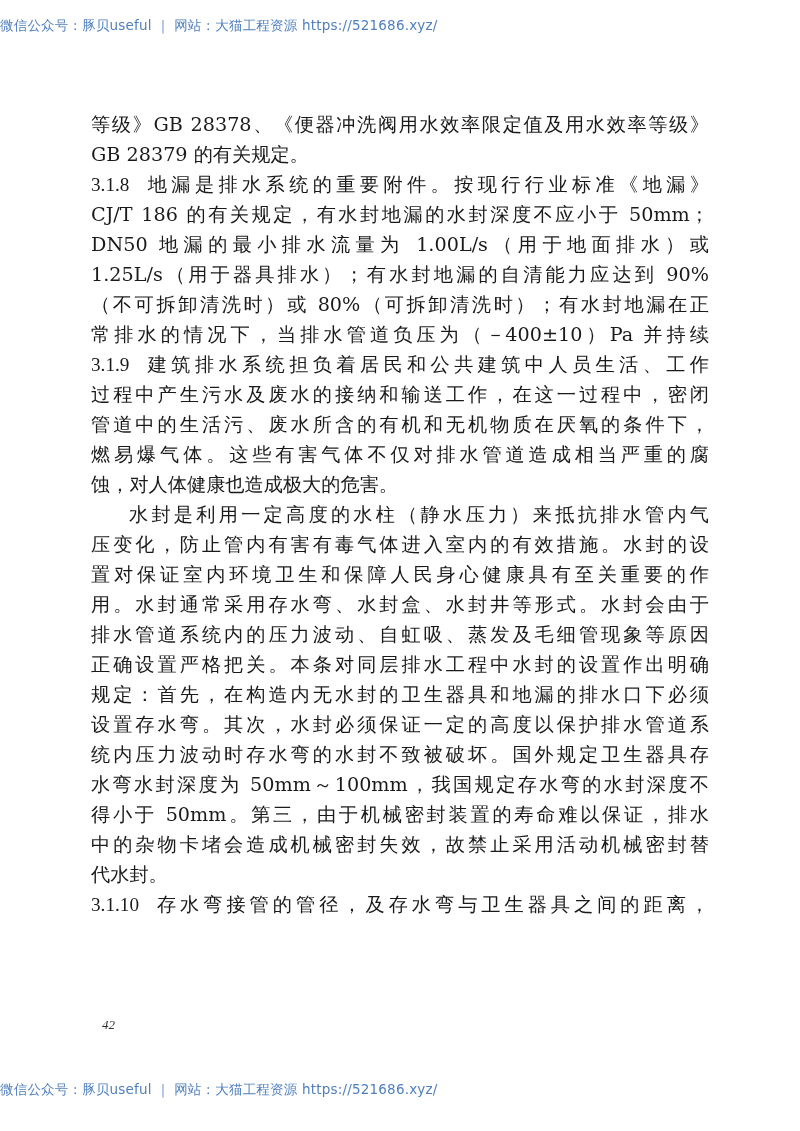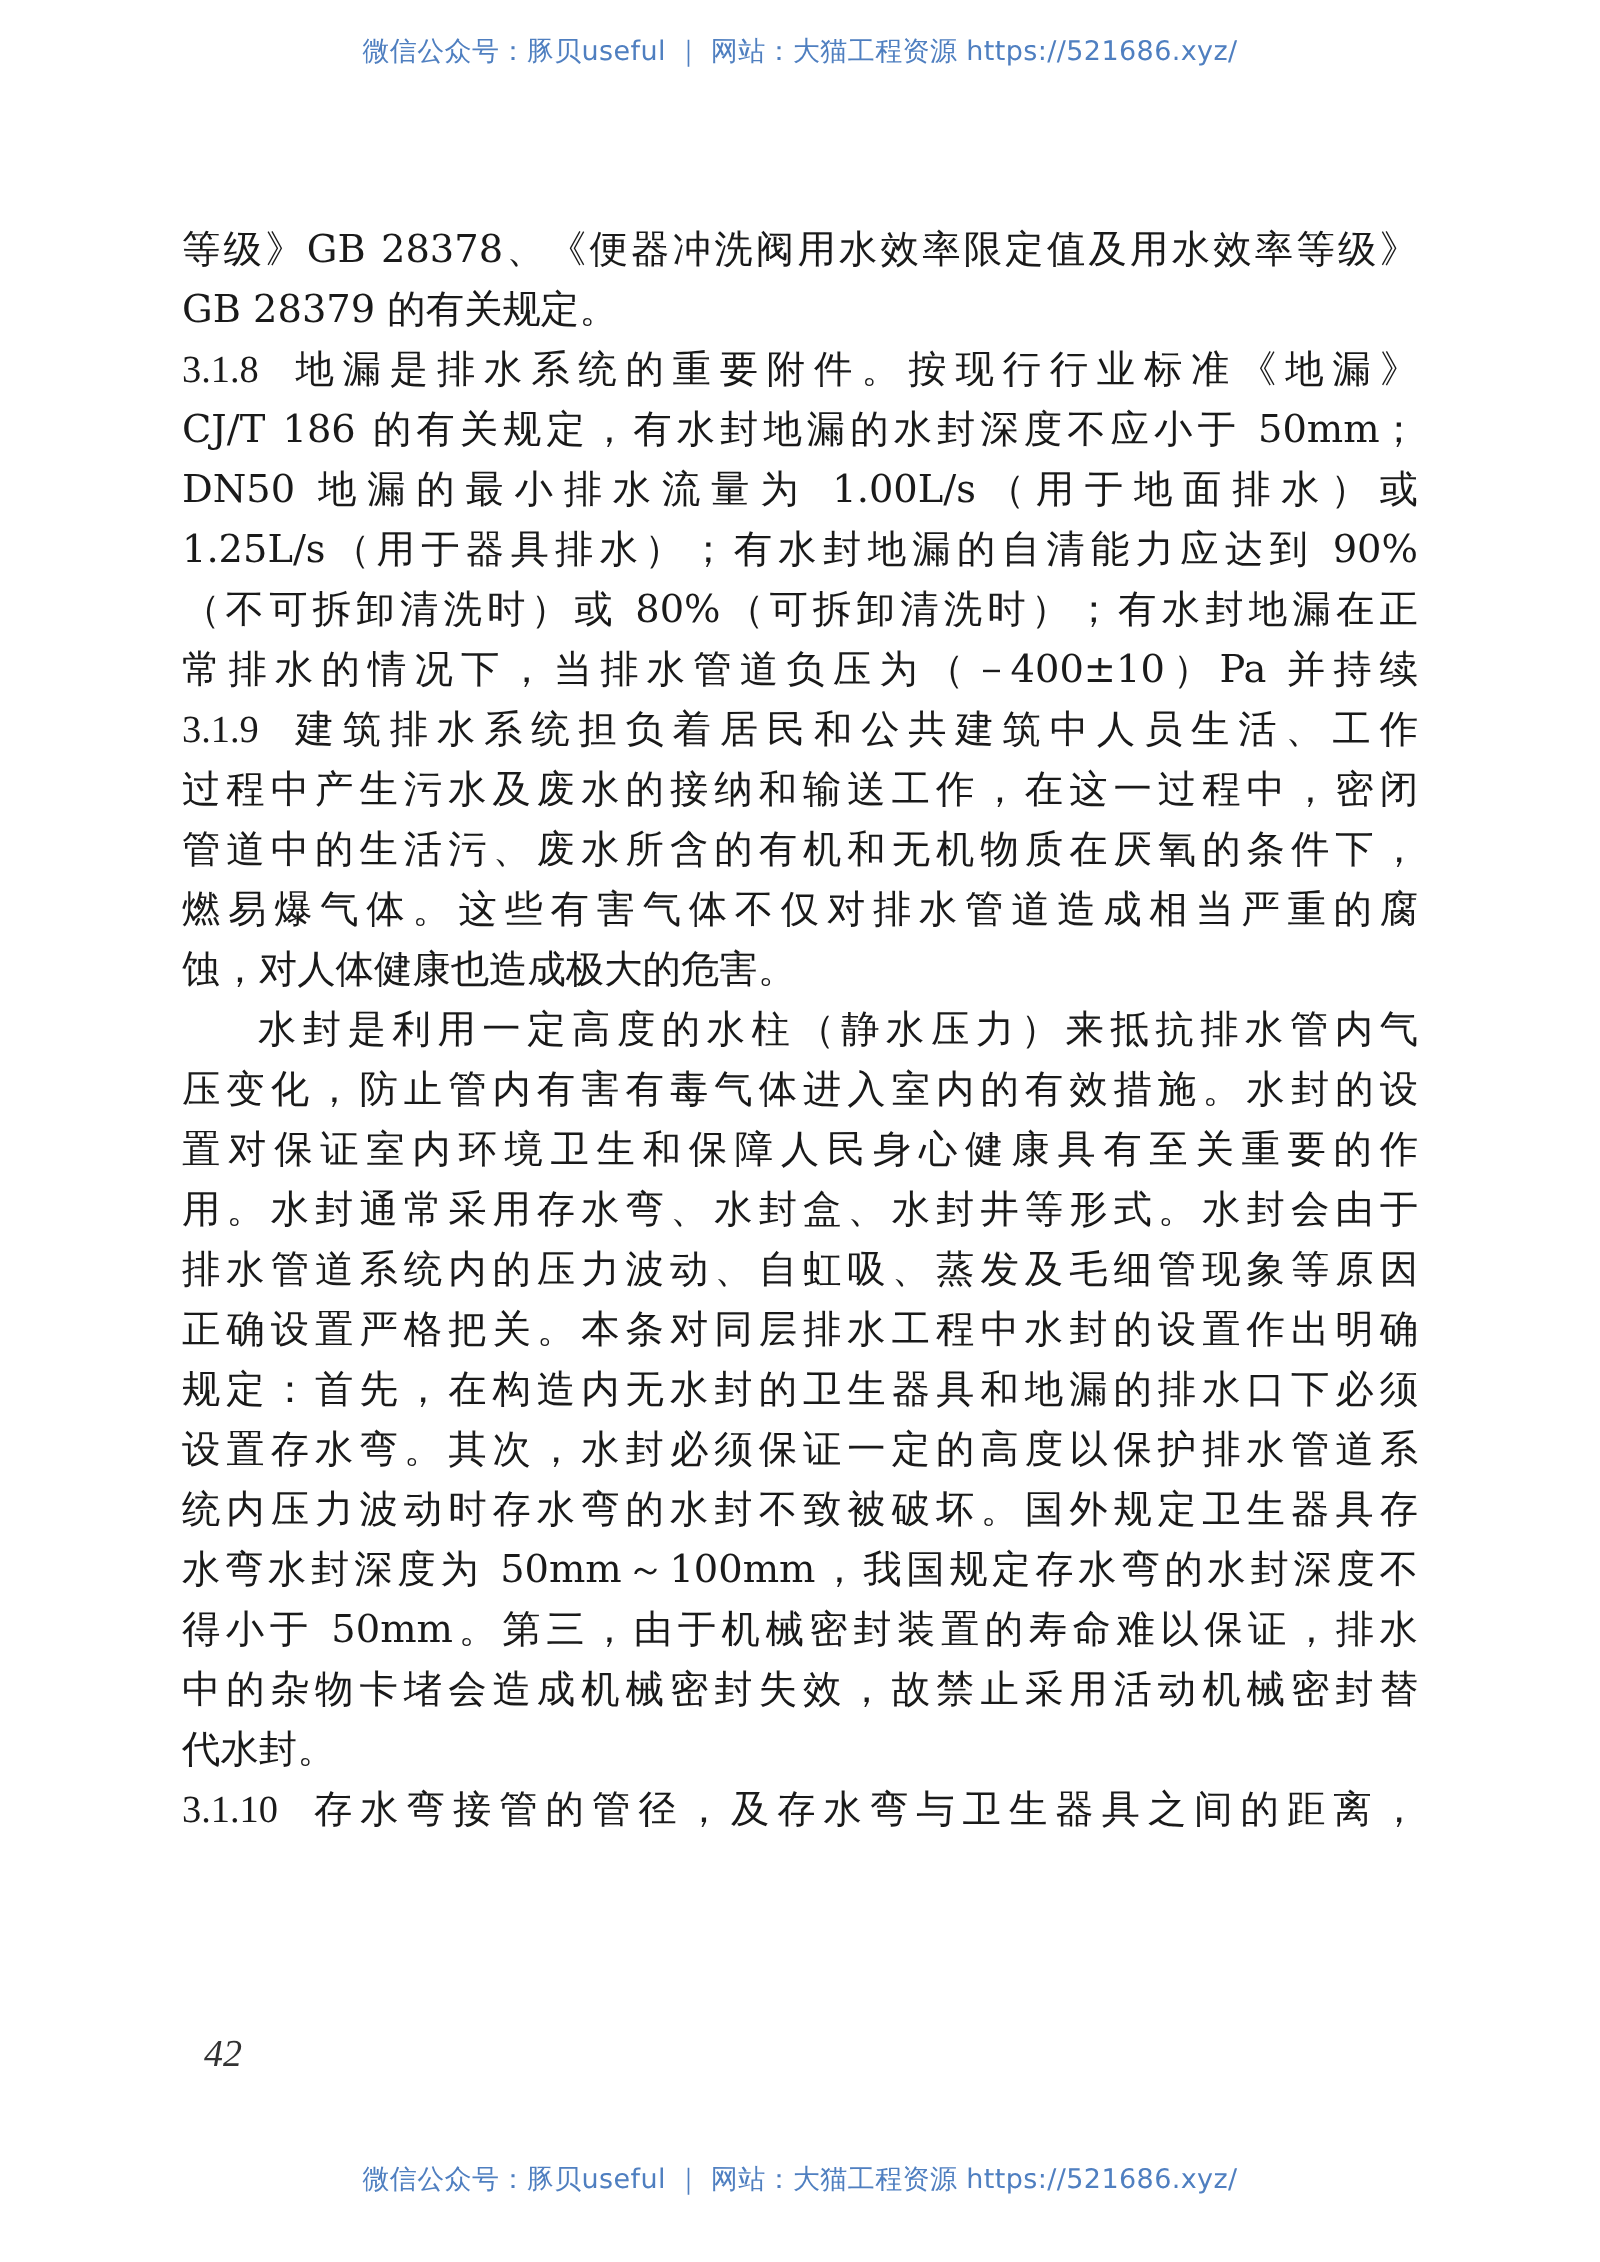--- a/index.html
+++ b/index.html
@@ -1,29 +1,29 @@
 <!DOCTYPE html>
 <html><head>
 <meta charset="utf-8">
 <style>
   html, body { margin: 0; padding: 0; background: #ffffff; }
   body { width: 800px; height: 1131px; position: relative; overflow: hidden;
          font-family: "DejaVu Serif", "Liberation Serif", serif; color: #1a1a1a; }
-  .watermark { position: absolute; left: 0; width: 800px; text-align: center;
+  .watermark { position: absolute; left: 0; width: 800px; text-align: left;
                font-size: 13.5px; color: #4f7fc0; letter-spacing: 0.2px;
                font-family: "DejaVu Sans", "Liberation Sans", sans-serif; }
   .wm-top { top: 17px; }
   .wm-bottom { top: 1081px; }
   .page { position: absolute; left: 91px; top: 110px; width: 618px; }
   .line { height: 30px; line-height: 30px; font-size: 19.2px; white-space: nowrap;
           text-align: justify; text-align-last: justify; overflow: hidden; }
   .line.last { text-align-last: left; }
   .line.indent { padding-left: 38px; }
   .sec { font-family: "Liberation Serif", "DejaVu Serif", serif; font-weight: normal; margin-right: 14px; }
-  .pagenum { position: absolute; left: 102px; top: 1017px; font-size: 19px; font-style: italic;
+  .pagenum { position: absolute; left: 102px; top: 1017px; font-size: 13px; font-style: italic;
              font-family: "Liberation Serif", "DejaVu Serif", serif; color: #333; text-align: right; }
 </style>
 </head>
 <body>
 
 <div class="watermark wm-top">微信公众号：豚贝useful ｜ 网站：大猫工程资源 https://521686.xyz/</div>
 
 <div class="page" id="page">
     <div class="line"><span>等级》GB 28378、《便器冲洗阀用水效率限定值及用水效率等级》</span></div>
     <div class="line last"><span>GB 28379 的有关规定。</span></div>

